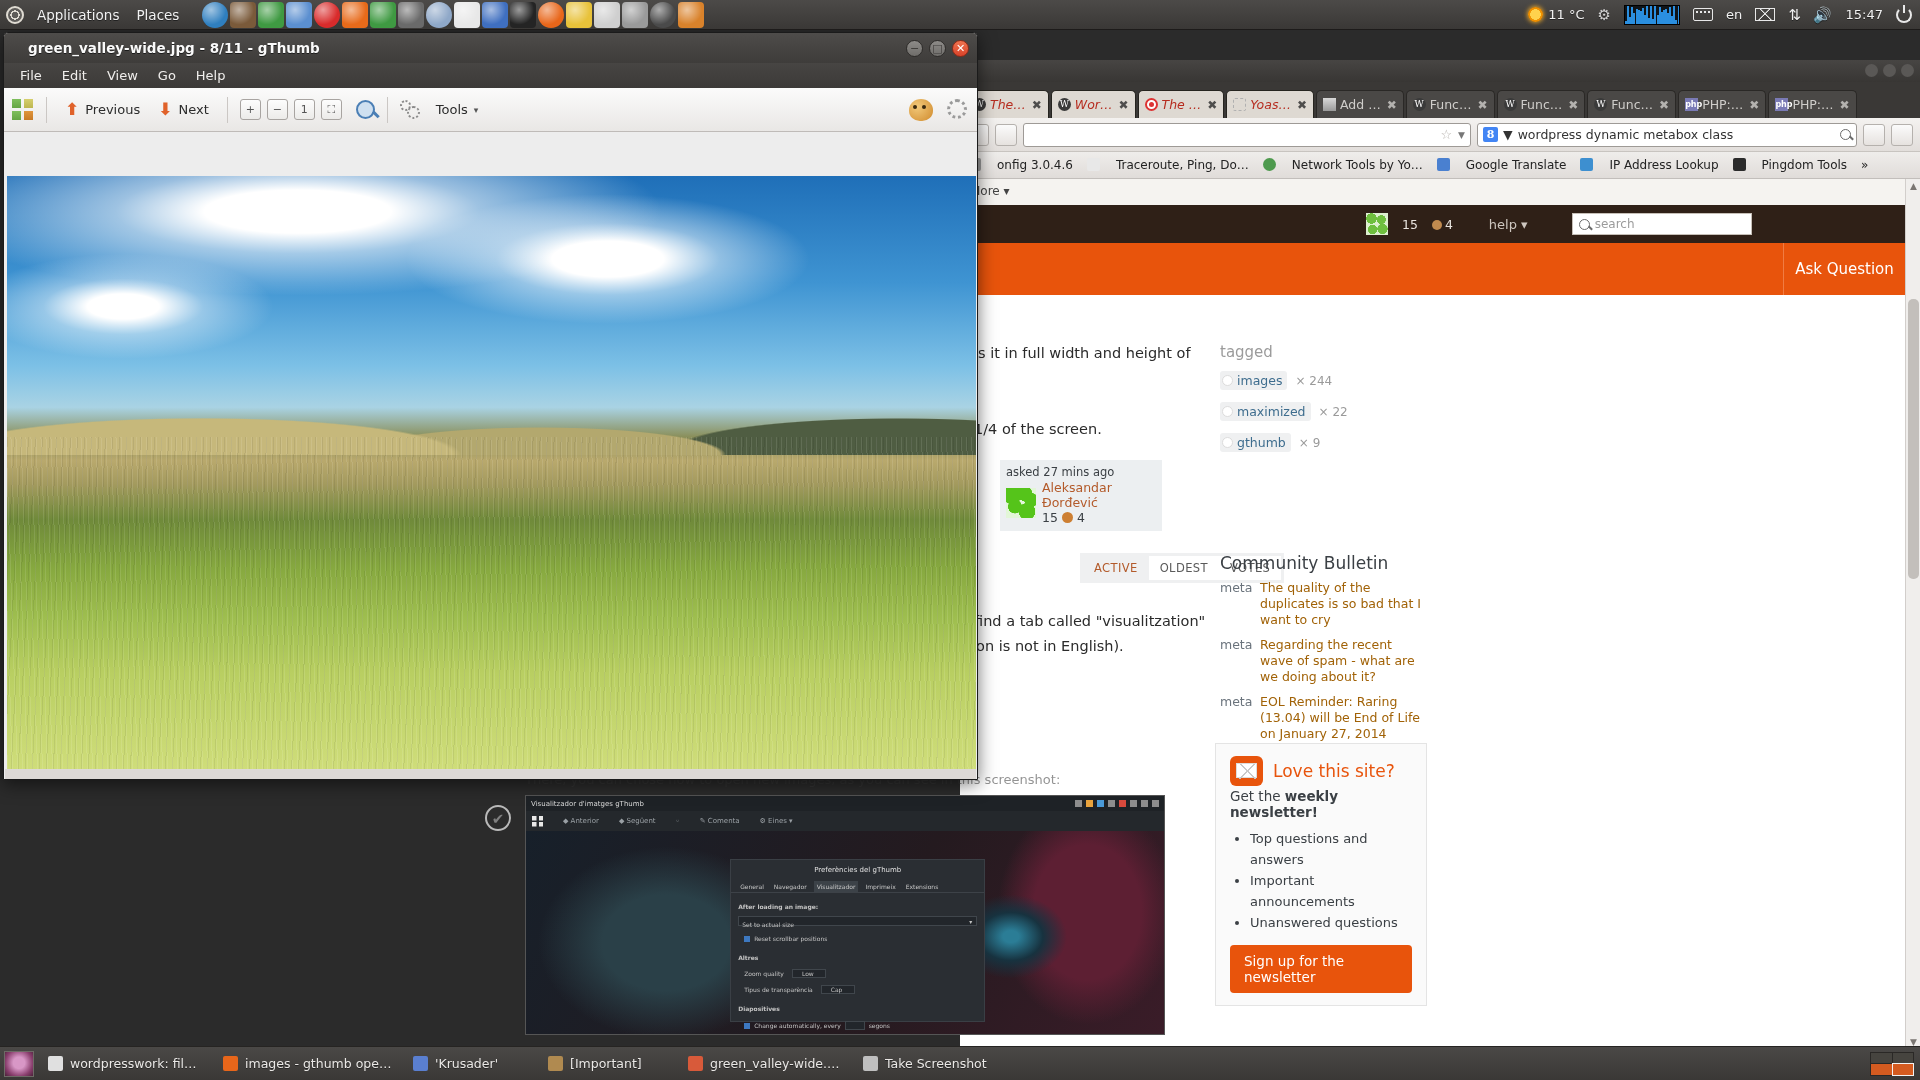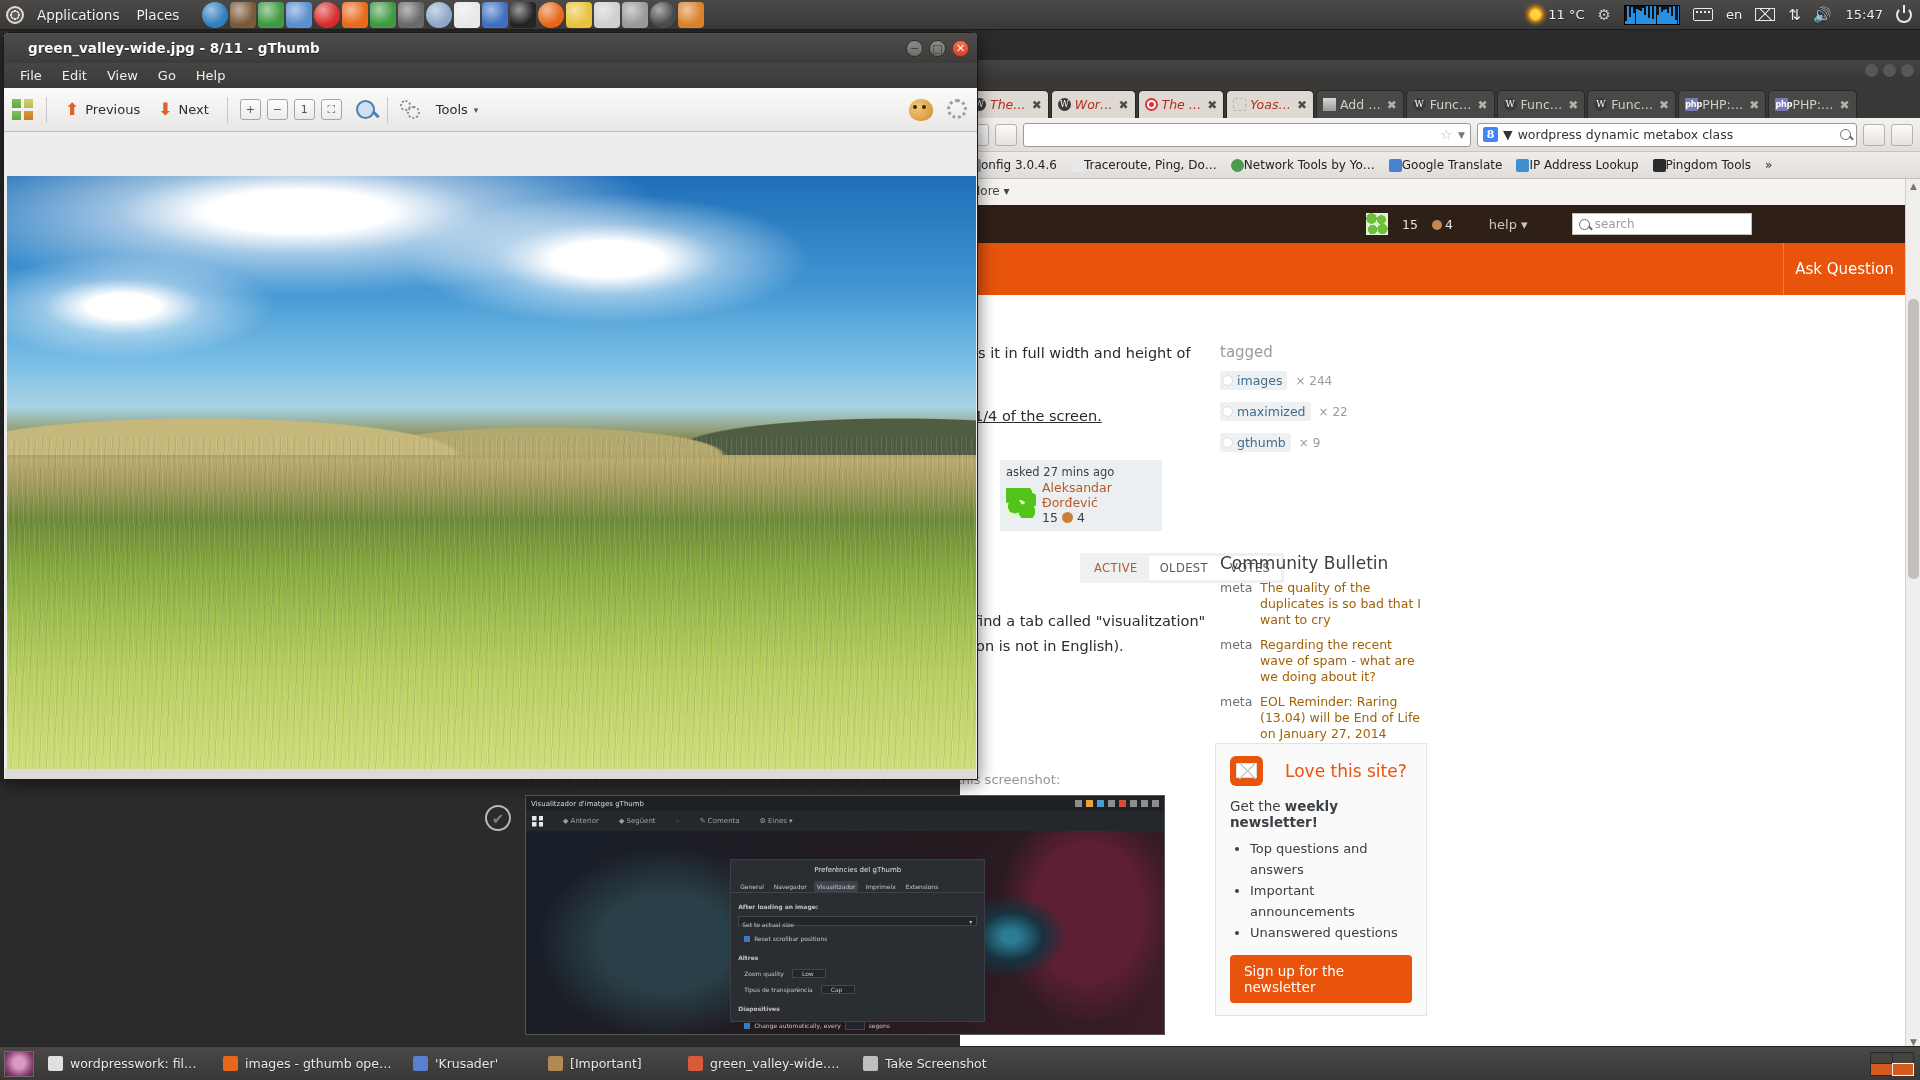--- a/index.html
+++ b/index.html
@@ -82,21 +82,21 @@
             text-align:center;line-height:15px;border-radius:2px; font-family:"DejaVu Serif",serif;}
   .magn { width:11px;height:11px;border:1.7px solid #6b6b6b;border-radius:50%;position:relative;flex:none;}
   .magn::after{content:"";position:absolute;width:5px;height:1.7px;background:#6b6b6b;
       transform:rotate(45deg); right:-4px; bottom:0px;}
   .ff-navbtn { width:22px;height:22px;border:1px solid #b5b1ad;border-radius:3px;
                background:linear-gradient(#fbfbfb,#e6e2df); position:relative; flex:none;}
 
   .ff-bookmarks { height:27px; background:linear-gradient(#efedeb,#e0dcd9); display:flex; align-items:center;
                   gap:14px; padding:0 8px; font-size:12px; color:#232323; border-bottom:1px solid #c2bebb;
                   overflow:hidden; white-space:nowrap;}
-  .bmk { display:flex; align-items:center; gap:0; }
+  .bmk { display:flex; gap:16px; }
   .bmico { width:13px;height:13px;border-radius:2px;flex:none;}
 
   .ff-content { position:absolute; left:0; right:0; top:119px; bottom:0; background:#fff; overflow:hidden;}
   .ff-more { height:26px; font-size:12px; color:#444; padding:5px 10px; background:#f5f3f0;}
 
   
   .ff-scroll { position:absolute; right:0; top:119px; width:15px; bottom:0; background:#f0eeec; border-left:1px solid #d2cecb;}
   .ff-scroll .thumb { position:absolute; left:2px; width:11px; top:120px; height:280px; background:#c3bfbb; border-radius:5px;}
   .ff-scroll .arrow { position:absolute; left:2px; width:11px; height:11px; color:#7a7672; font-size:9px; text-align:center;}
 
@@ -147,21 +147,21 @@
   .sb-stats { border-top:1px solid #eaeaea; padding-top:10px; font-size:13px; line-height:19px;}
   .sb-stats .k { display:inline-block; width:58px; color:#9b9b9b;}
   .sb-stats .v { color:#3b4045; font-weight:bold;}
 
   .bulletin-title { font-size:17px; color:#3b4045; margin-bottom:7px;}
   .bul-row { display:flex; gap:10px; margin-bottom:9px; font-size:12.5px; line-height:16px;}
   .bul-meta { color:#6a737c; flex:none; width:30px;}
   .bul-link { color:#a16207; }
 
   .newsbox { border:1px solid #e4e4e4; background:#fafafa; padding:12px 14px;}
-  .news-head { display:flex; align-items:center; gap:22px; margin-bottom:12px;}
+  .news-head { display:flex; align-items:center; gap:10px; margin-bottom:2px;}
   .news-bub { width:33px;height:30px;border-radius:6px;background:#e8540c; position:relative;}
   .news-bub::after{content:"";position:absolute;left:7px;bottom:-7px;border:7px solid transparent;border-top-color:#e8540c;border-right:0;}
   .news-env { position:absolute; left:6px;top:7px;width:21px;height:15px;background:#fff;border:1px solid #ddd;}
   .news-env::after{content:"";position:absolute;left:0;top:0;width:21px;height:15px;
      background:linear-gradient(135deg,transparent 45%,#c9c9c9 46%,#c9c9c9 50%,transparent 51%),
                 linear-gradient(-135deg,transparent 45%,#c9c9c9 46%,#c9c9c9 50%,transparent 51%);}
   .news-title { color:#e8540c; font-size:17px;}
   .news-sub { font-size:13.5px; color:#3b4045; margin-bottom:8px;}
   .news-sub b { font-weight:bold;}
   .news-list { list-style:disc; margin-left:20px; font-size:13px; color:#3b4045; line-height:21px; margin-bottom:12px;}
@@ -420,21 +420,21 @@
             <span>search</span>
           </div>
         </div>
         <div class="se-hero">
           <div class="se-ask">Ask Question</div>
         </div>
 
         <div class="se-body" style="height:900px">
 
           <div class="q-text" style="left:18px; top:50px;">s it in full width and height of</div>
-          <div class="q-text" style="left:14px; top:113px;text-decoration:underline;">1/4 of the screen.</div>
+          <div class="q-text" style="left:14px; top:126px;">1/4 of the screen.</div>
 
           <div class="usercard grey" style="left:40px; top:165px; width:162px;">
             <div class="uc-time">asked 27 mins ago</div>
             <div class="uc-row">
               <div class="uc-av"></div>
               <div>
                 <div class="uc-name">Aleksandar Đorđević</div>
                 <div class="uc-rep">
                   <span>15</span>
                   <span class="uc-bronze"></span>

